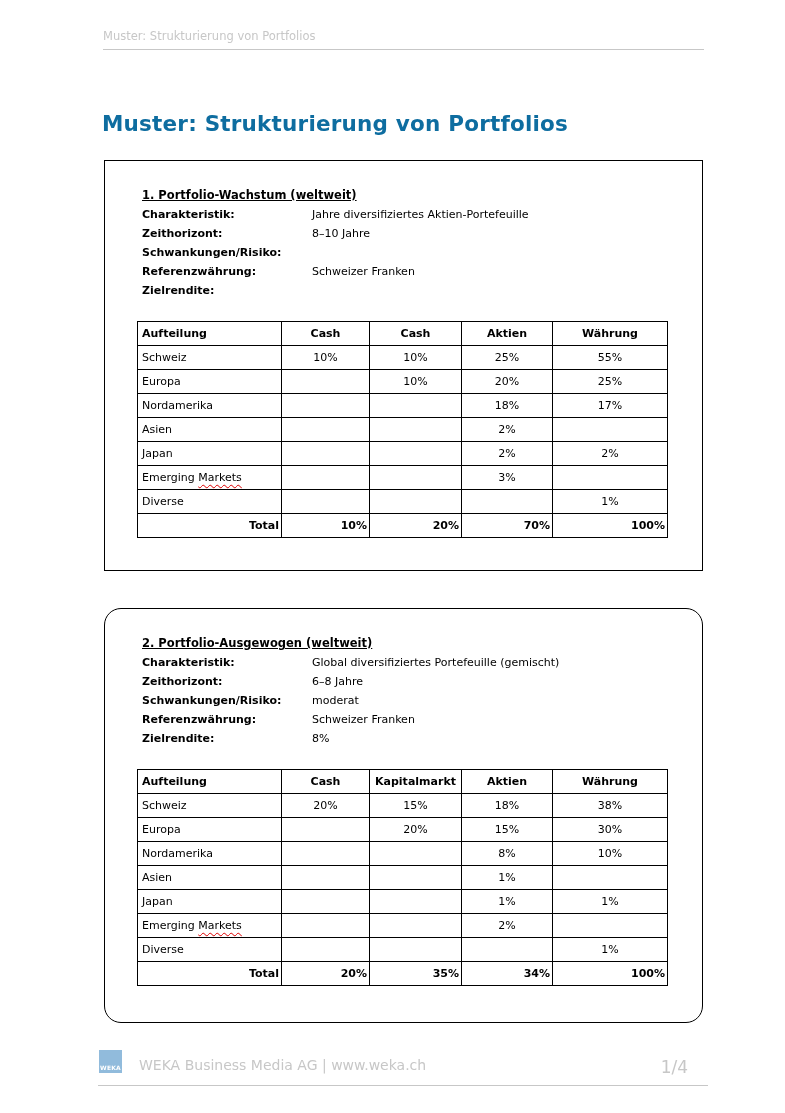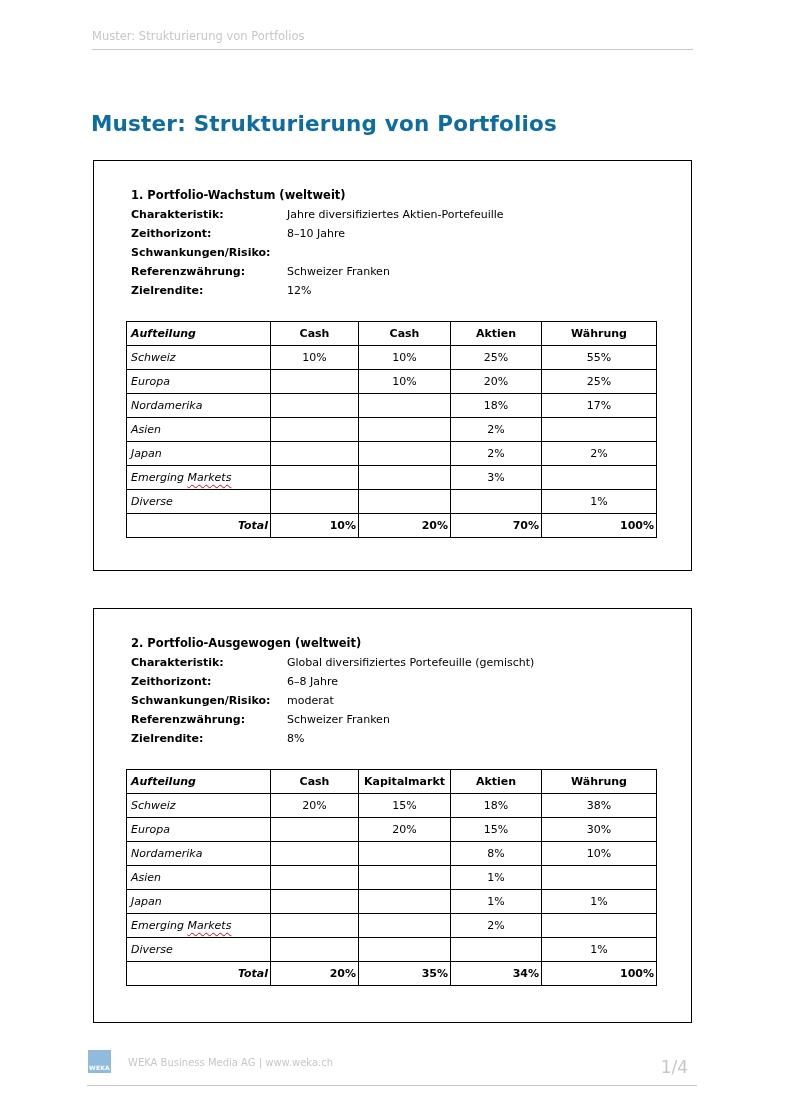--- a/index.html
+++ b/index.html
@@ -2,21 +2,21 @@
 <html style="--squiggle: #dd0000;"><head>
 <meta charset="utf-8">
 <style>
   * { margin:0; padding:0; box-sizing:border-box; }
   html,body { background:#ffffff; }
   body {
     width:785px; height:1113px; position:relative;
     font-family:"DejaVu Sans","Liberation Sans",sans-serif;
     color:#000;
   }
-  .page { position:absolute; inset:0; background:#fff; }
+  .page { position:absolute; inset:0; background:#fff;margin-left:11px; }
 
   
   .doc-header {
     position:absolute; left:92px; top:29px; width:601px;
     font-size:11.5px; color:#c7c7c7; padding-bottom:6px;
     border-bottom:1px solid #c7c7c7;
   }
 
   
   .page-title {
@@ -25,65 +25,65 @@
     letter-spacing:0.2px;
   }
 
   
   .box {
     position:absolute; left:93px; width:599px;
     border:1.5px solid #000;
     padding:25px 0 0 37px;
   }
   .box1 { top:160px; height:411px; }
-  .box2 { top:608px; height:415px; }
+  .box2 { top:608px; height:415px;border-radius:17px; }
 
   .section-heading {
-    font-size:11.5px; font-weight:bold; 
+    font-size:11.5px; font-weight:bold; text-decoration:underline;
     line-height:19px;
   }
   .fields { font-size:11px; }
-  .field-row { display:flex; line-height:19px; }
+  .field-row { display:flex; line-height:19px;gap:14px; }
   .field-label { width:156px; font-weight:bold; flex:0 0 auto; }
   .field-value { flex:1 1 auto; }
 
   
   table.alloc-table {
     border-collapse:collapse; table-layout:fixed;
     width:530px; margin-left:-5px; margin-top:21px;
     border:1.5px solid #000;
     font-size:11px;
   }
   .alloc-table th, .alloc-table td {
     border:1px solid #000; height:24px; vertical-align:middle;
     text-align:center; padding:0 2px; white-space:nowrap;
     font-weight:normal;
   }
   .alloc-table th { font-weight:bold; }
   .alloc-table th:first-child, .alloc-table td:first-child {
-    text-align:left; padding-left:4px;font-style:italic;
+    text-align:left; padding-left:4px;
   }
   .alloc-table tr.total-row td { font-weight:bold;text-align:right; }
   .squiggle {
     text-decoration:underline; text-decoration-style:wavy;
     text-decoration-color:var(--squiggle,#dd0000);
     text-decoration-thickness:1px; text-underline-offset:3px;
   }
 
   
   .footer-logo {
     position:absolute; left:88px; top:1050px; width:23px; height:23px;
     background:#91bbdc; color:#fff;
     display:flex; align-items:flex-end; justify-content:center;
     font-size:6px; font-weight:bold; letter-spacing:0.2px;
     padding-bottom:2px;
   }
   .footer-text {
     position:absolute; left:128px; top:1057px;
-    font-size:10px; color:#c7c7c7;
+    font-size:14px; color:#c7c7c7;
   }
   .footer-page {
     position:absolute; right:97px; top:1057px;
     font-size:17px; color:#c7c7c7;
   }
   .footer-rule {
     position:absolute; left:87px; top:1085px; width:610px;
     border-top:1px solid #c7c7c7;
   }
 </style>
@@ -111,21 +111,20 @@
         </div>
         <div class="field-row">
           <span class="field-label">Schwankungen/Risiko:</span>
         </div>
         <div class="field-row">
           <span class="field-label">Referenzwährung:</span>
           <span class="field-value">Schweizer Franken</span>
         </div>
         <div class="field-row">
           <span class="field-label">Zielrendite:</span>
-          <span class="field-value">12%</span>
         </div>
       </div>
     <table class="alloc-table">
       <colgroup>
         <col style="width:144px">
           <col style="width:88px">
           <col style="width:92px">
           <col style="width:91px">
           <col style="width:115px">
       </colgroup>

